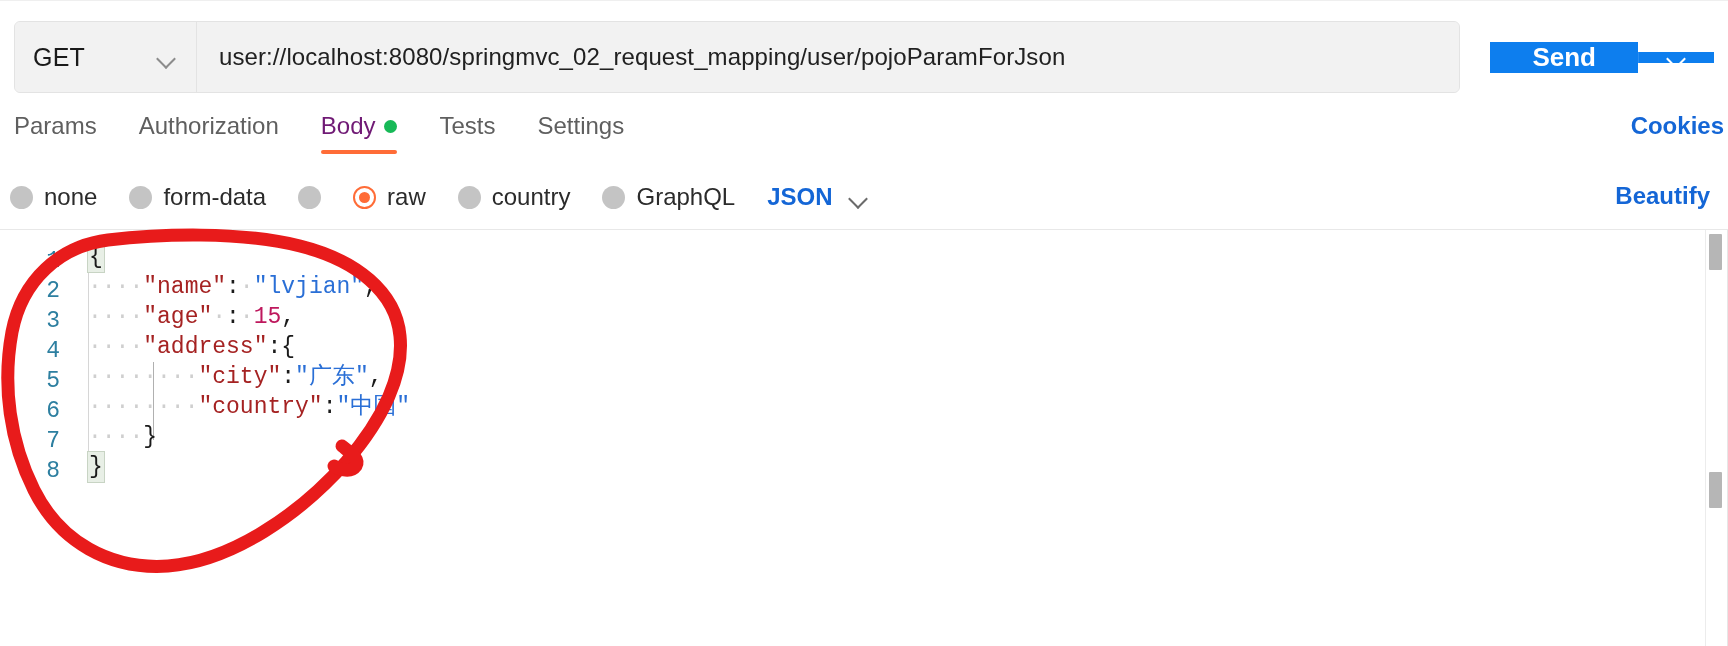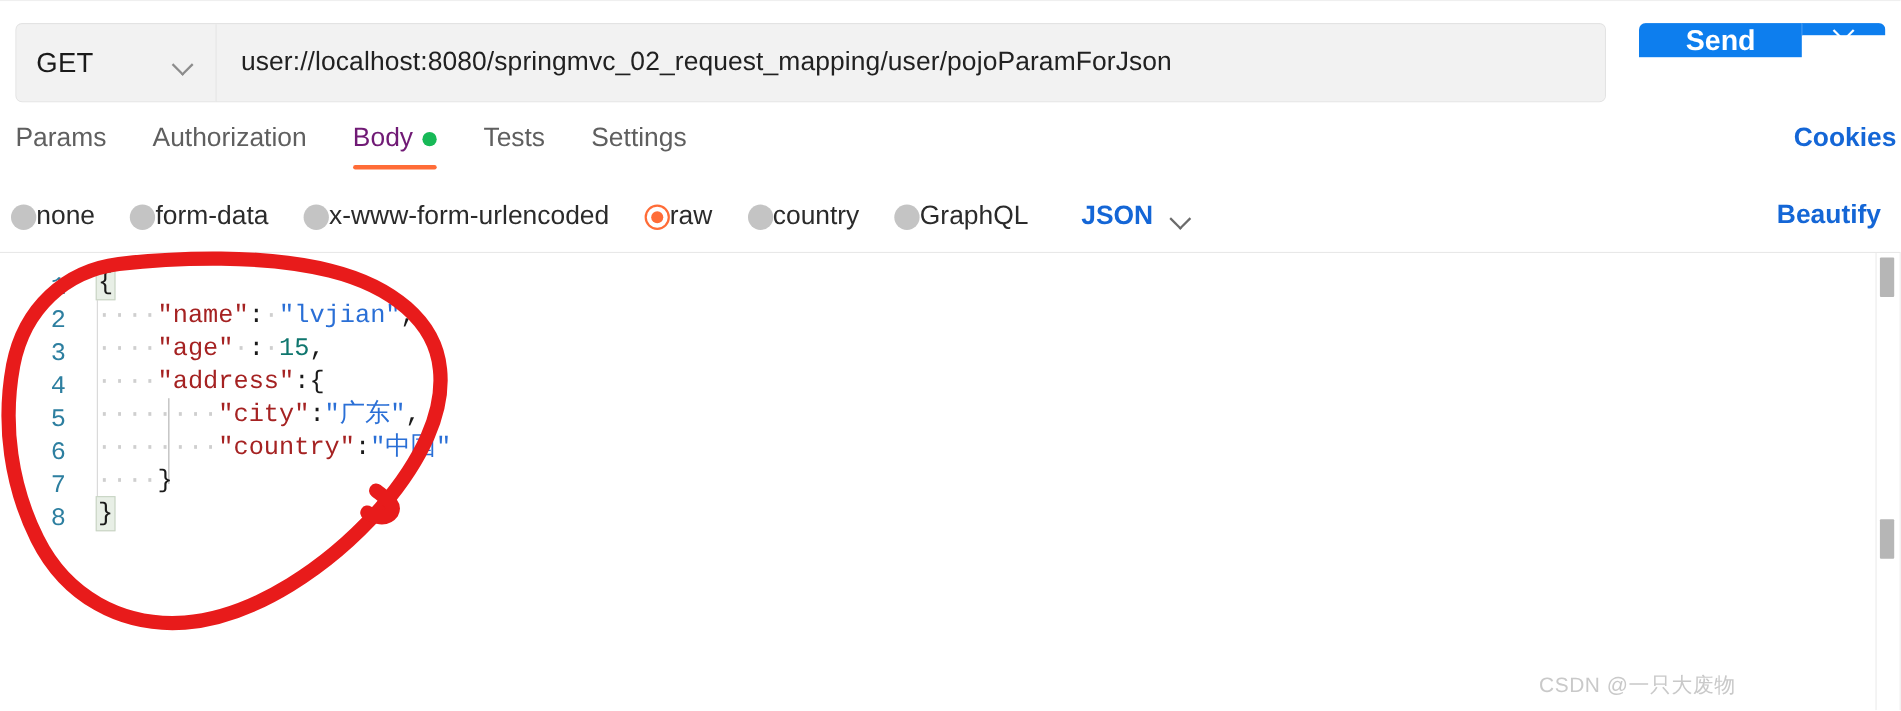--- a/index.html
+++ b/index.html
@@ -74,21 +74,21 @@
     cursor: text;
   }
   .url-text {
     font-size: 24px;
     color: #212121;
     letter-spacing: 0.1px;
     white-space: nowrap;
   }
   .send-group {
     display: flex;
-    align-items: flex-start;
+    align-items: center;
     margin-left: 30px;
     height: 72px;
     border-radius: 6px;
     overflow: hidden;
   }
   .send-btn {
     background: #0d7eee;
     color: #fff;
     font-size: 26px;
     font-weight: bold;
@@ -166,20 +166,21 @@
     position: absolute;
     left: 0; top: 170px;
     width: 1728px; height: 54px;
     display: flex;
     align-items: center;
     padding-left: 10px;
   }
   .radio-opt {
     display: flex;
     align-items: center;
+    gap: 11px;
     margin-right: 32px;
     cursor: pointer;
     white-space: nowrap;
   }
   .radio-dot {
     width: 23px; height: 23px;
     border-radius: 50%;
     background: #c4c4c4;
     flex: 0 0 auto;
     position: relative;
@@ -197,21 +198,20 @@
     background: #ff6c37;
   }
   .radio-label {
     font-size: 24px;
     color: #2b2b2b;
   }
   .json-select {
     display: flex;
     align-items: center;
     gap: 16px;
-    margin-left: 16px;
     cursor: pointer;
   }
   .json-label {
     font-size: 24px;
     color: #1466d6;
     font-weight: bold;
   }
   .json-select .chev::before {
     border-right-color: #6b6b6b;
     border-bottom-color: #6b6b6b;
@@ -261,21 +261,21 @@
   .code-line {
     position: absolute;
     left: 14px;
     height: 30px;
     white-space: pre;
     display: flex;
     align-items: center;
   }
   .tok-key   { color: #a52222; }
   .tok-str   { color: #2a6fd6; }
-  .tok-num   { color: #0f766e; }
+  .tok-num   { color: #be185d; }
   .tok-punct { color: #1a1a1a; }
   .tok-ws    { color: #cfcfcf; }
   .brace-hl {
     background: #e8efe6;
     border: 1px solid #c8d4c4;
     padding: 0 1px;
     margin: 0 -1px;
     color: #1a1a1a;
   }
   .indent-guide {
@@ -386,21 +386,20 @@
     <label class="radio-opt">
       <span class="radio-dot"></span>
       <span class="radio-label">none</span>
     </label>
     <label class="radio-opt">
       <span class="radio-dot"></span>
       <span class="radio-label">form-data</span>
     </label>
     <label class="radio-opt">
       <span class="radio-dot"></span>
-      <span class="radio-label">x-www-form-urlencoded</span>
     </label>
     <label class="radio-opt selected">
       <span class="radio-dot"></span>
       <span class="radio-label">raw</span>
     </label>
     <label class="radio-opt">
       <span class="radio-dot"></span>
       <span class="radio-label">country</span>
     </label>
     <label class="radio-opt">
@@ -457,15 +456,14 @@
              C 2 172, 10 228, 34 276
              C 60 328, 110 356, 168 352
              C 232 347, 300 300, 346 248
              C 384 204, 404 160, 400 122
              C 396 78, 356 46, 300 32
              C 240 17, 160 20, 108 26
              Z" fill="none" stroke="#e81b1b" stroke-width="13" stroke-linecap="round" stroke-linejoin="round"></path>
     <path d="M 342 232 C 352 240, 360 245, 356 252 C 351 259, 340 256, 334 252" fill="none" stroke="#e81b1b" stroke-width="13" stroke-linecap="round"></path>
   </svg>
 
-  <div class="watermark">CSDN @一只大废物</div>
 
 </div>
 
 </body></html>

